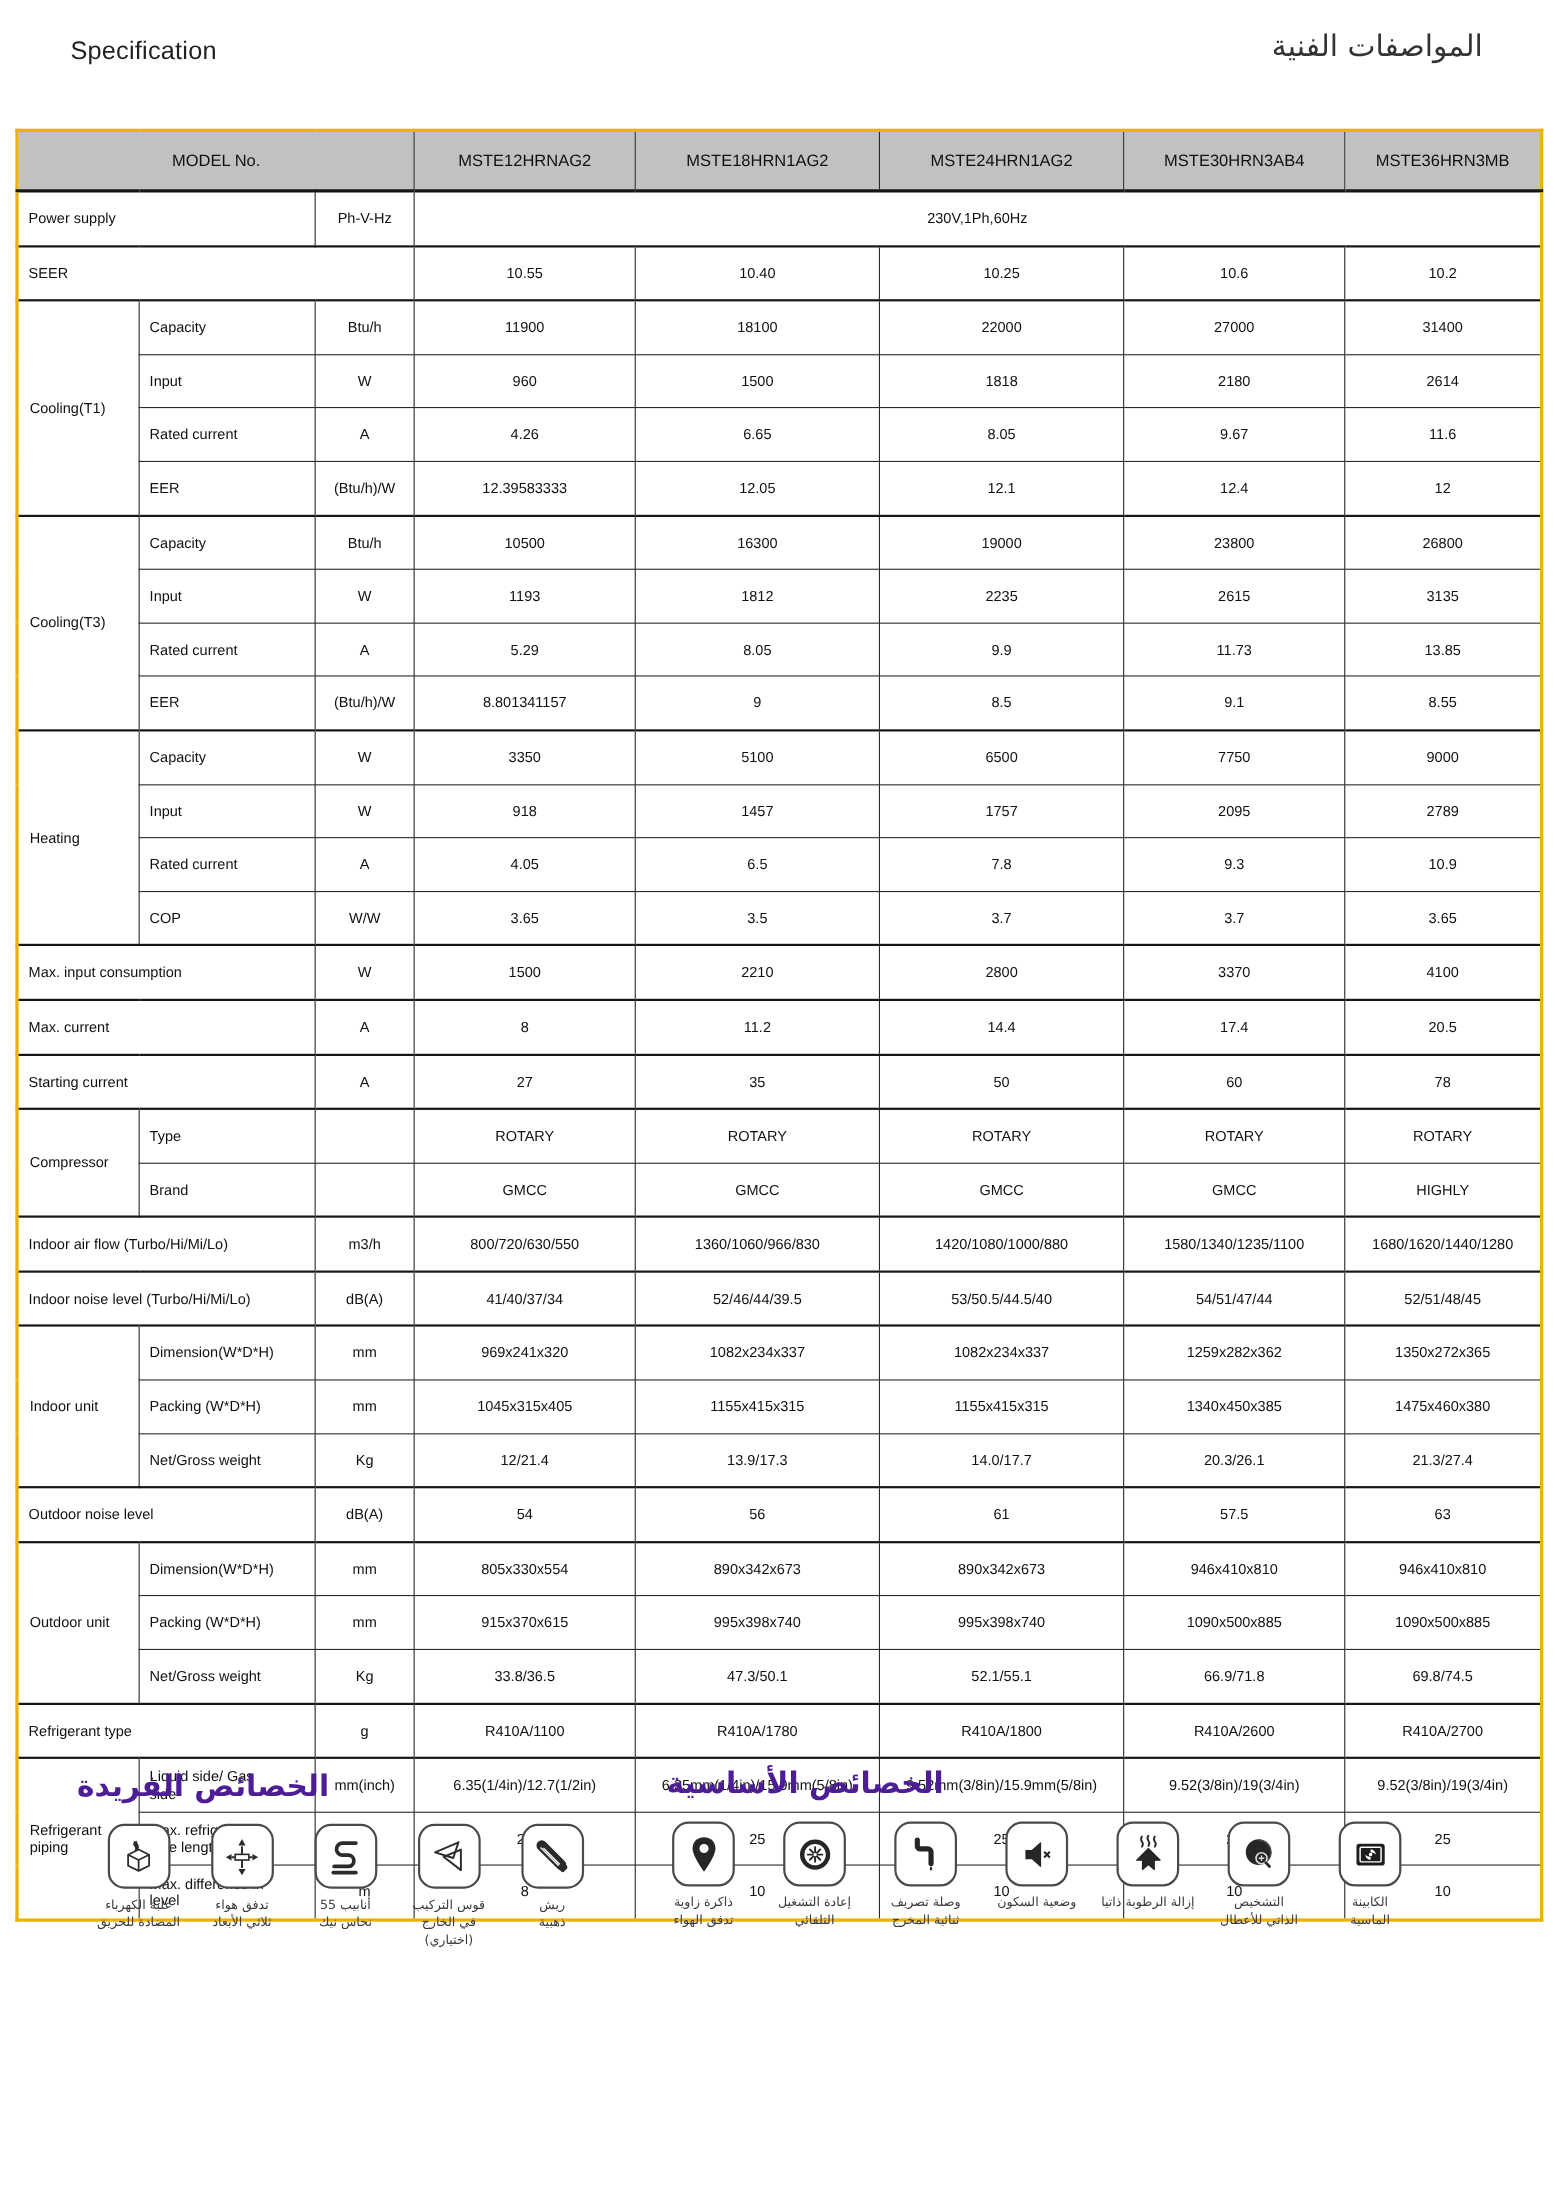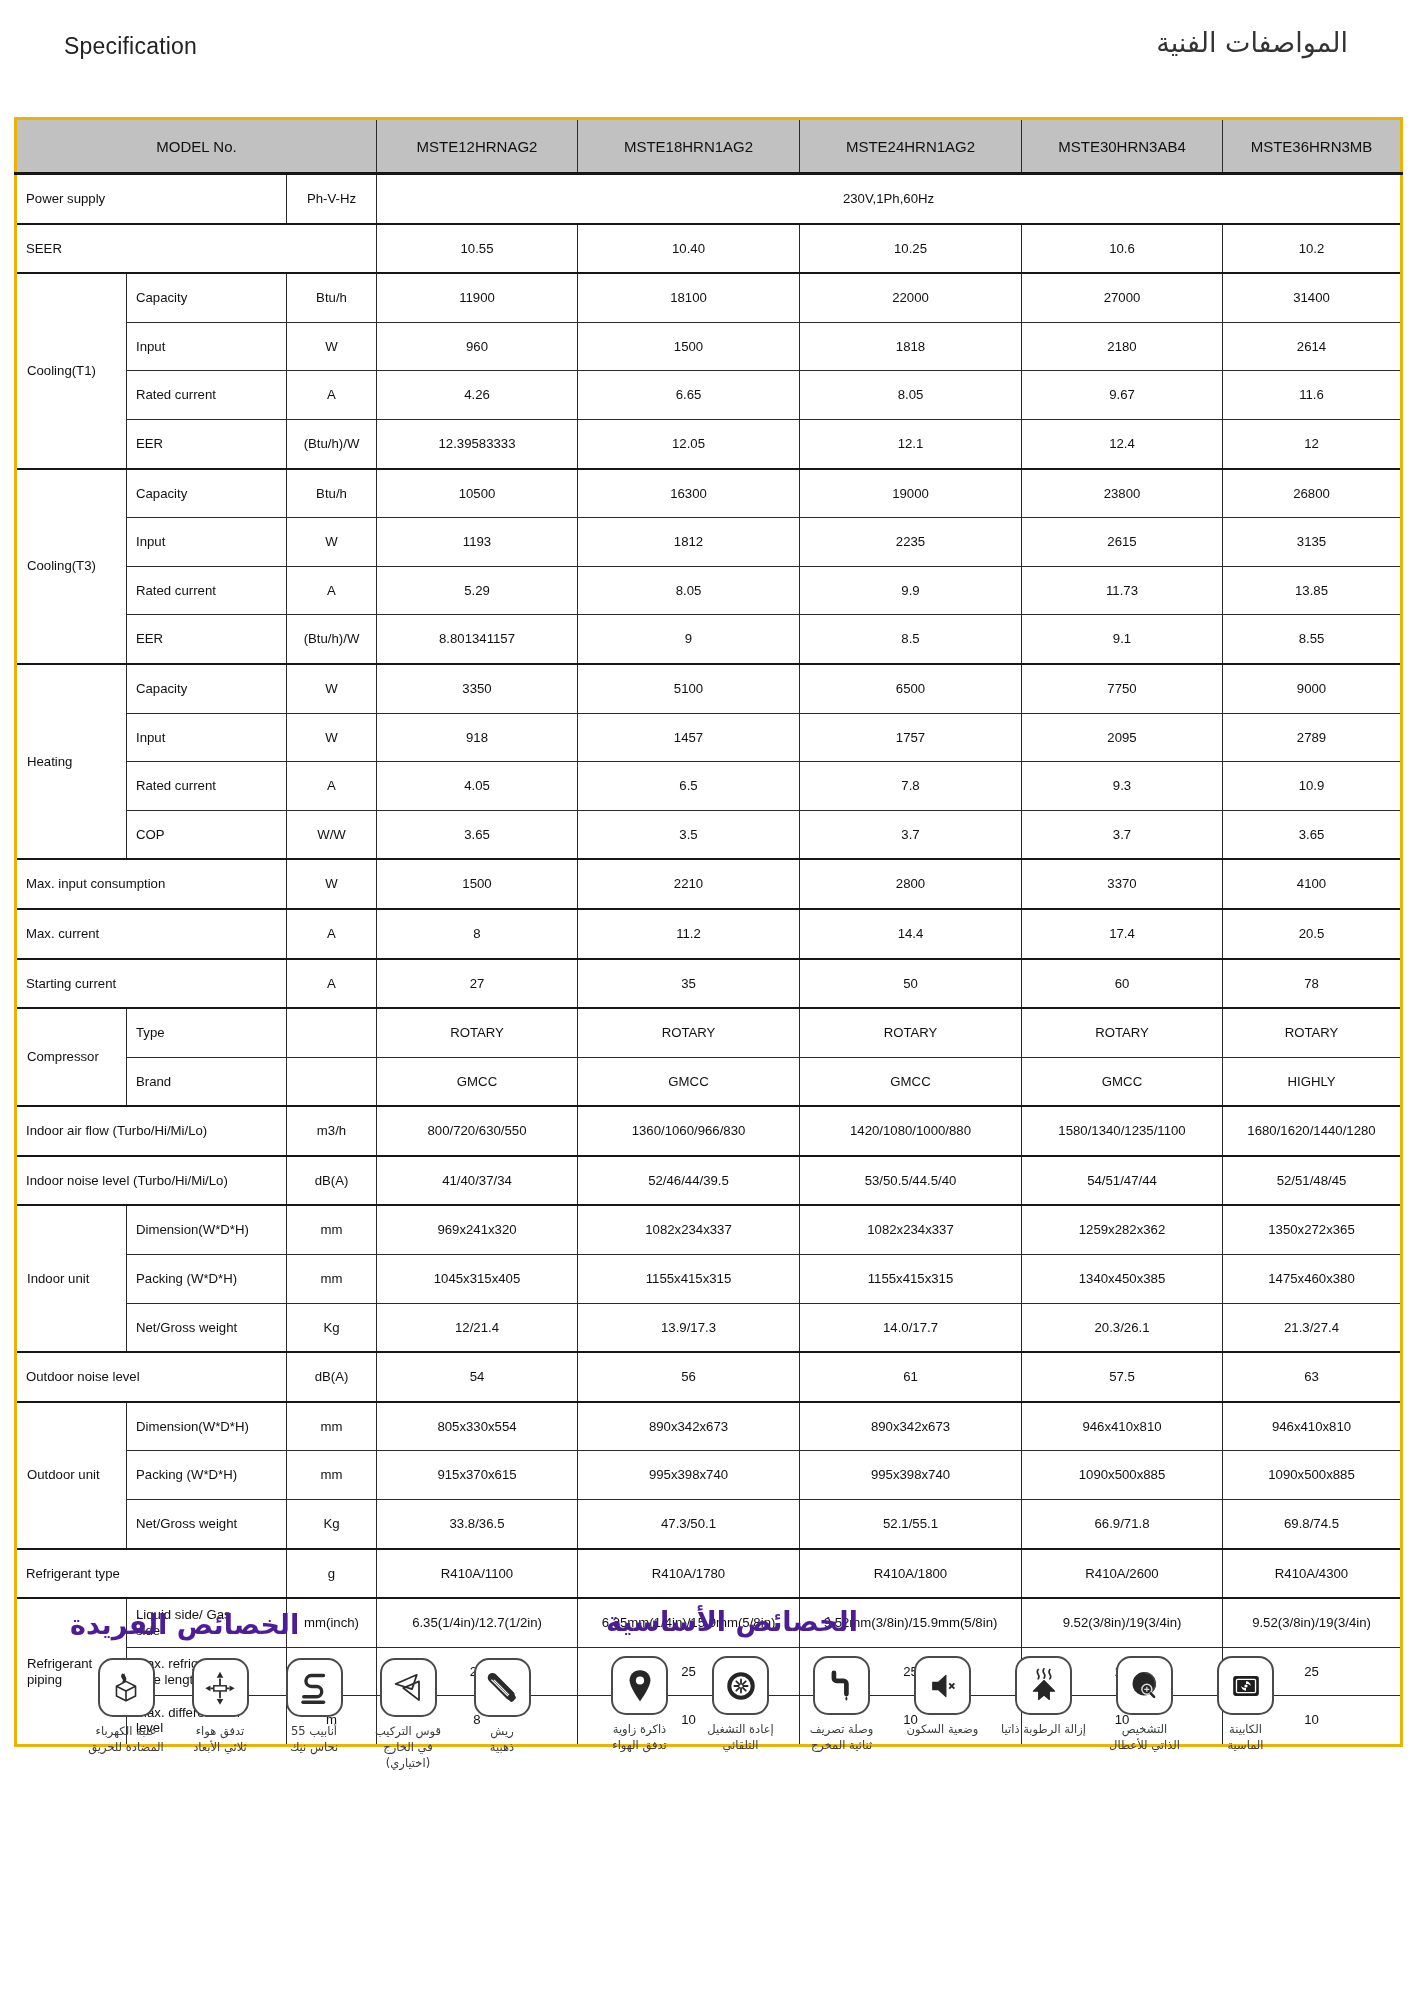--- a/index.html
+++ b/index.html
@@ -333,21 +333,21 @@
         <td>66.9/71.8</td>
         <td>69.8/74.5</td>
       </tr>
       <tr class="sec">
         <td class="lbl" colspan="2">Refrigerant type</td>
         <td>g</td>
         <td>R410A/1100</td>
         <td>R410A/1780</td>
         <td>R410A/1800</td>
         <td>R410A/2600</td>
-        <td>R410A/4300</td>
+        <td>R410A/2700</td>
       </tr>
       <tr class="sec">
         <td class="group" rowspan="3">Refrigerant piping</td>
         <td class="lbl">Liquid side/ Gas side</td>
         <td>mm(inch)</td>
         <td>6.35(1/4in)/12.7(1/2in)</td>
         <td>6.35mm(1/4in)/15.9mm(5/8in)</td>
         <td>9.52mm(3/8in)/15.9mm(5/8in)</td>
         <td>9.52(3/8in)/19(3/4in)</td>
         <td>9.52(3/8in)/19(3/4in)</td>

